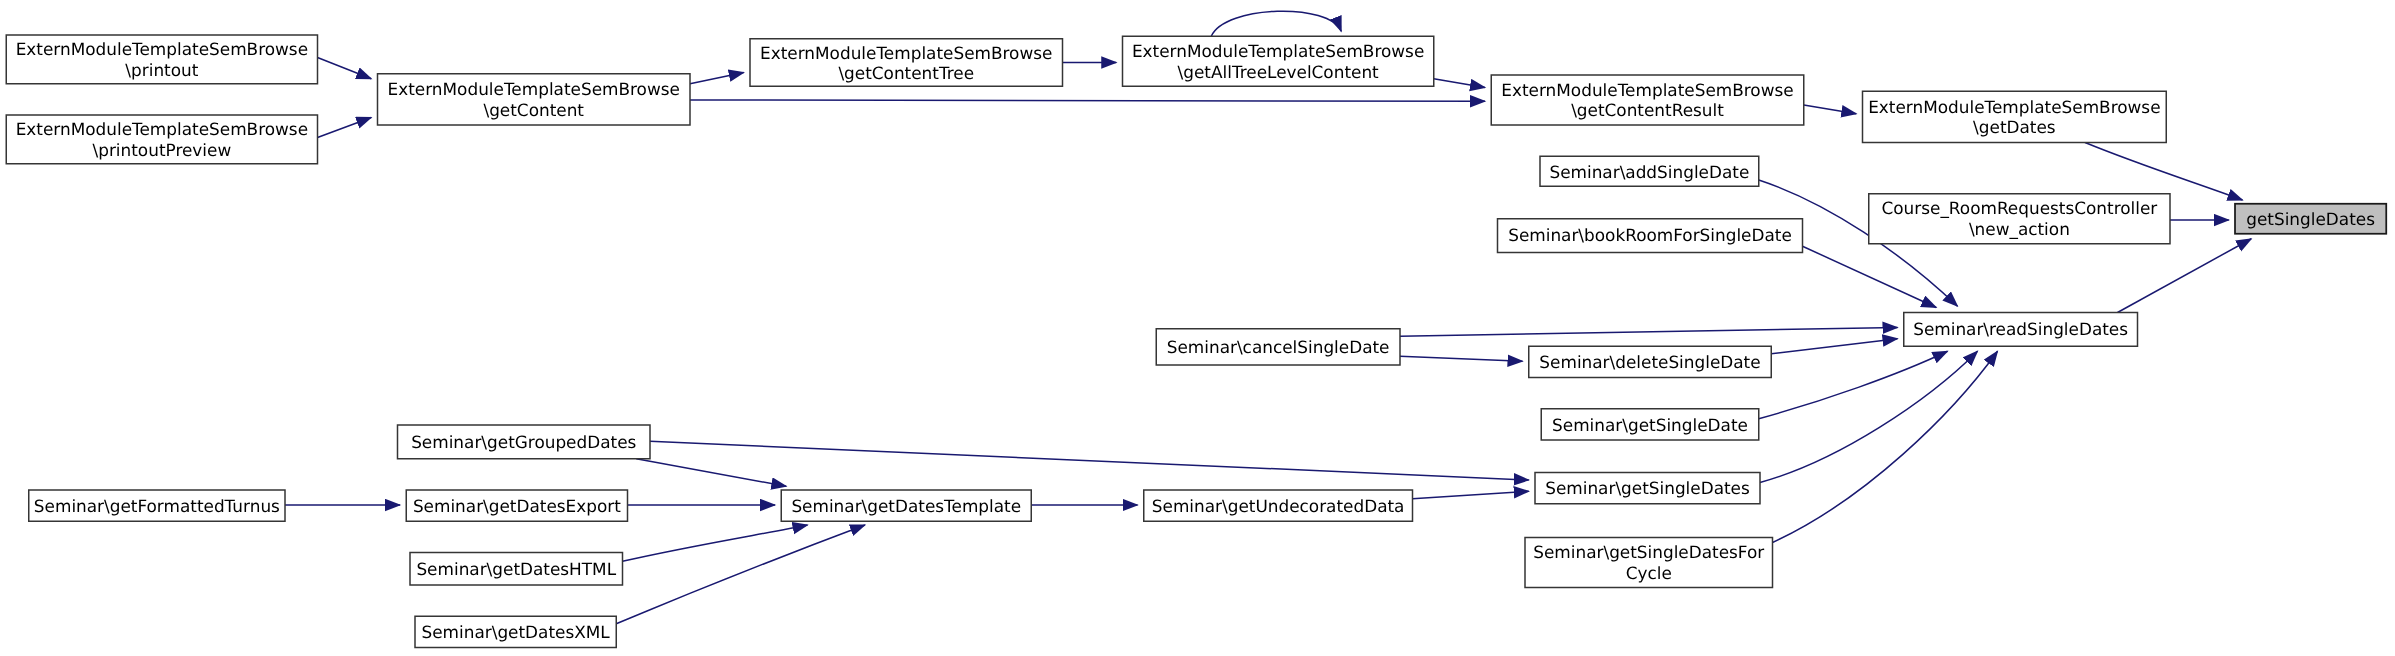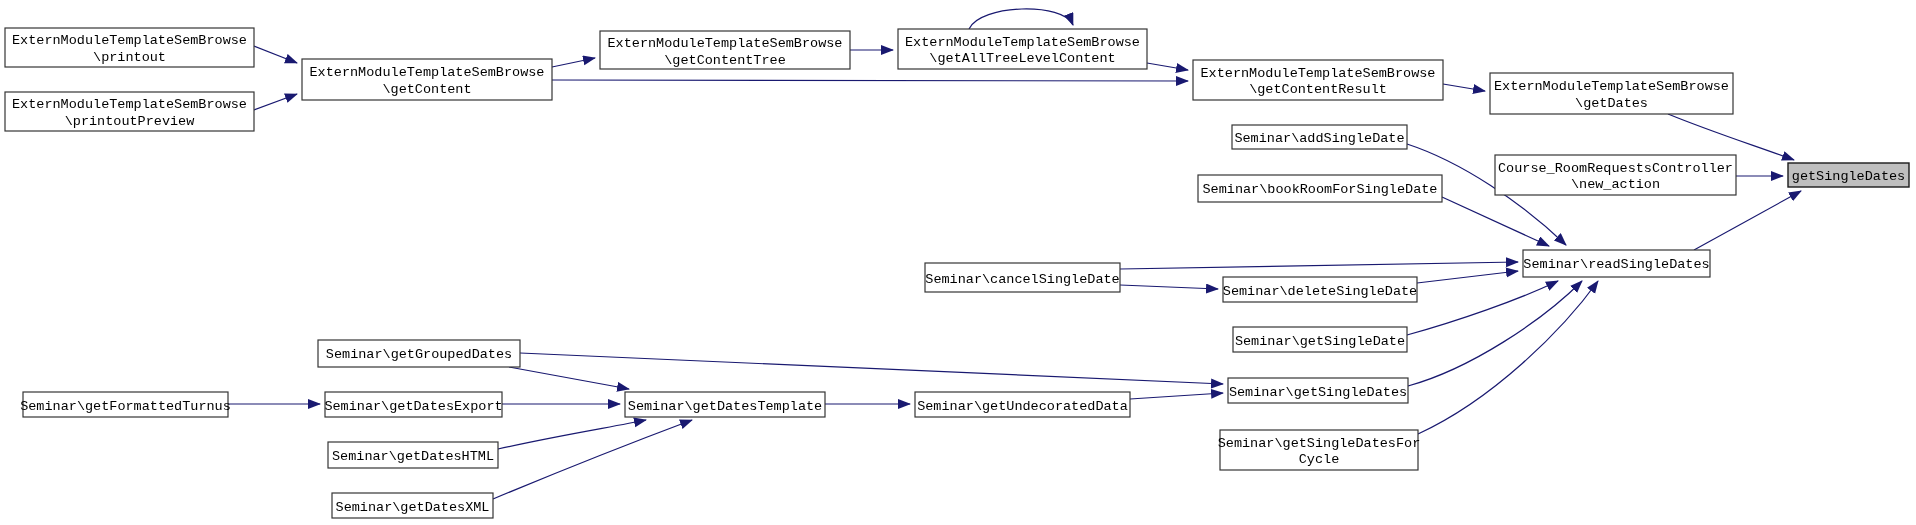--- a/index.html
+++ b/index.html
@@ -4,21 +4,21 @@
 <style>
   html, body {
     margin: 0;
     padding: 0;
     background: #ffffff;
     width: 1916px;
     height: 525px;
     overflow: hidden;
     font-family: "DejaVu Sans", "Liberation Sans", sans-serif;
   }
-  #graph-wrap { width: 1916px; height: 525px; position: relative; font-family: Liberation Mono, monospace; }
+  #graph-wrap { width: 1916px; height: 525px; position: relative; }
   svg { display: block; }
   .edge {
     fill: none;
     stroke: #191970;
     stroke-width: 1.2;
   }
   .node rect {
     fill: #ffffff;
     stroke: #353535;
     stroke-width: 1.2;

